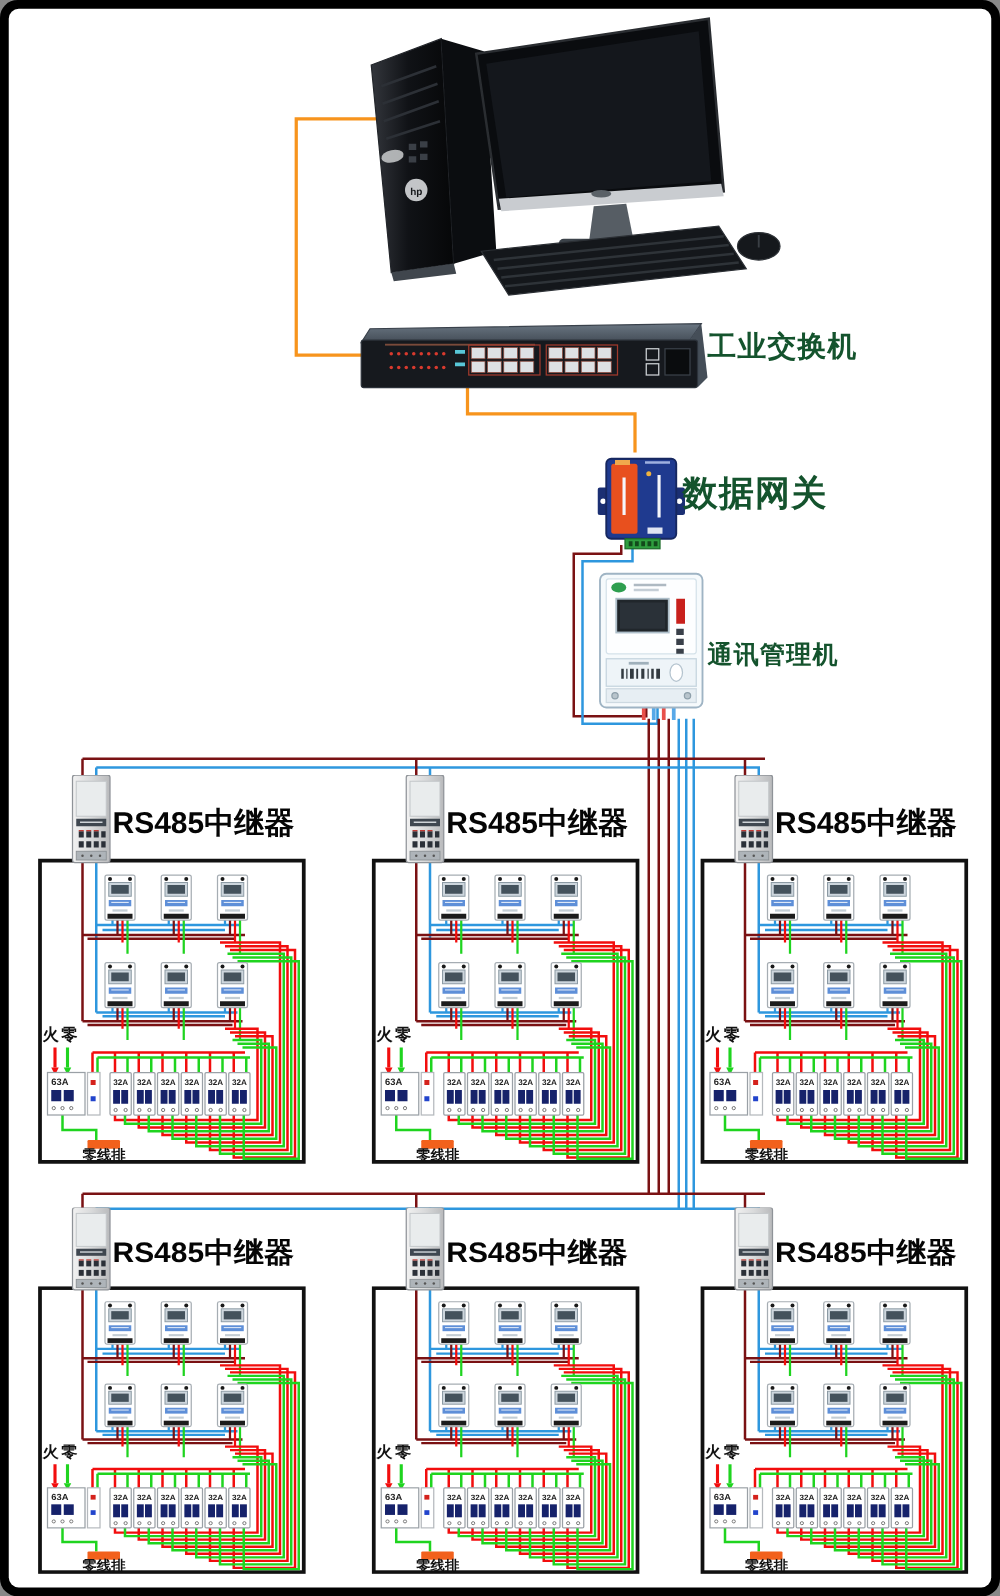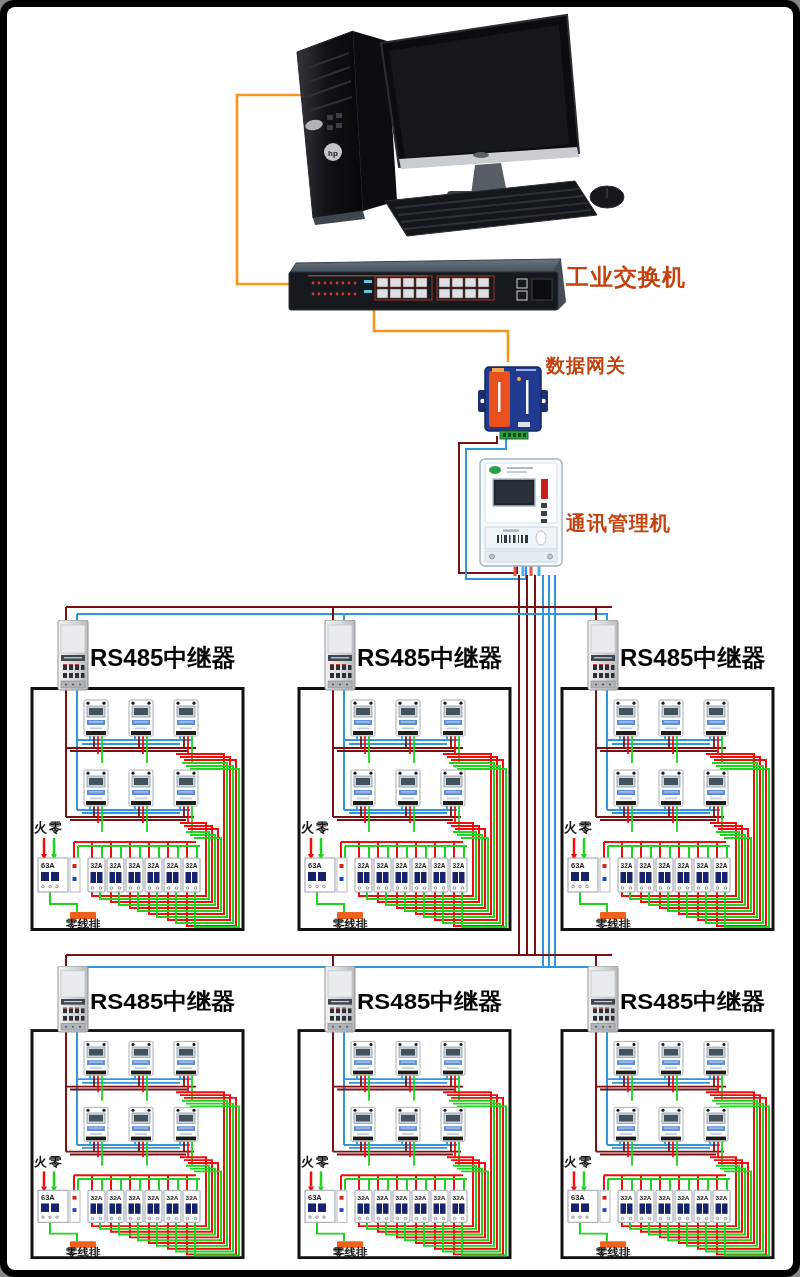--- a/index.html
+++ b/index.html
@@ -6,23 +6,23 @@
   #frame{
     position:relative;width:800px;height:1277px;margin:0 auto;
     background:#000;border-radius:14px;overflow:hidden;
     font-family:"Liberation Sans",sans-serif;
   }
   #canvas{
     position:absolute;left:7px;top:7px;width:786px;height:1263px;
     background:#fff;border-radius:8px;overflow:hidden;
   }
   .abs{position:absolute;}
-  .lbl{position:absolute;font-weight:bold;color:#c2410c;white-space:nowrap;letter-spacing:1px;}
+  .lbl{position:absolute;font-weight:bold;color:#14532d;white-space:nowrap;letter-spacing:1px;}
   #switch-label{left:559px;top:255px;font-size:23px;}
-  #gateway-label{left:539px;top:346px;font-size:19px;}
+  #gateway-label{left:539px;top:369px;font-size:28px;}
   #manager-label{left:559px;top:503px;font-size:20px;}
   .unit{position:absolute;width:215px;}
   .unit svg{display:block;}
   svg text{font-family:"Liberation Sans",sans-serif;}
 </style>
 </head>
 <body>
 
 <div id="frame">
 <div id="canvas">

